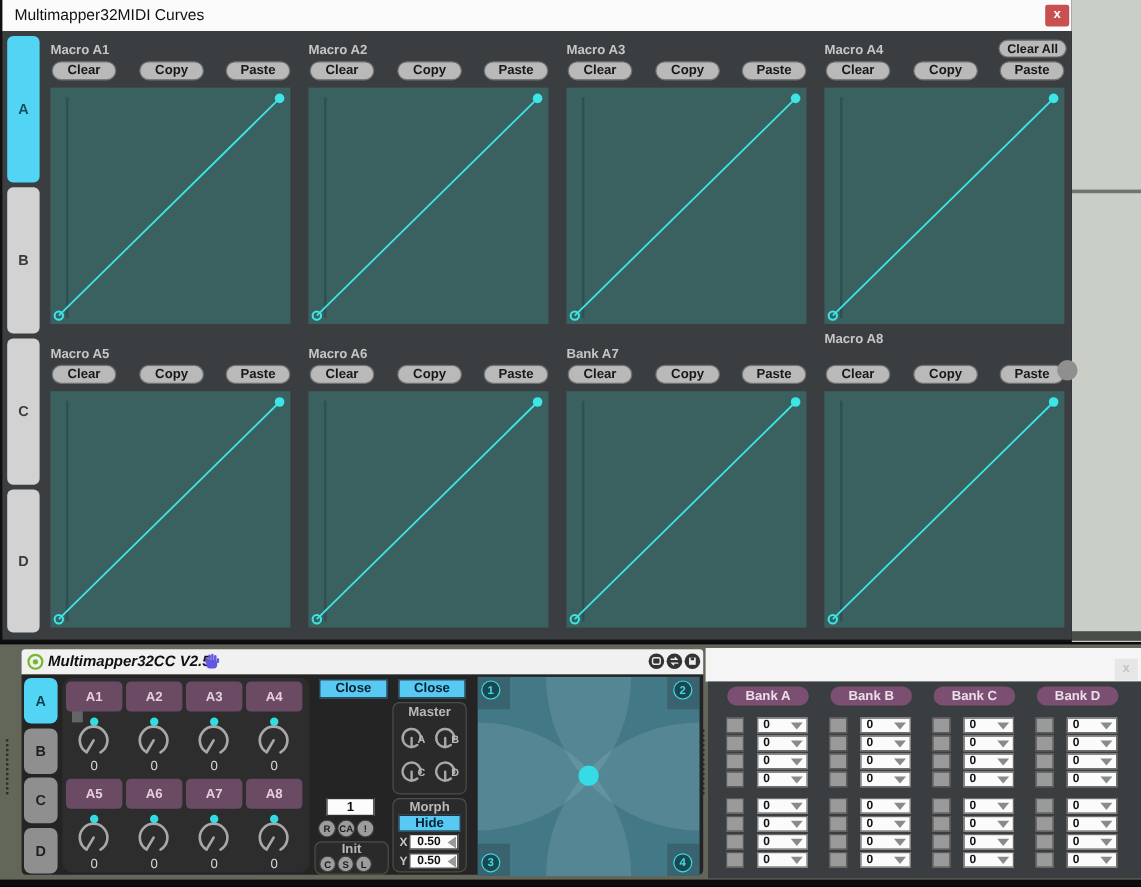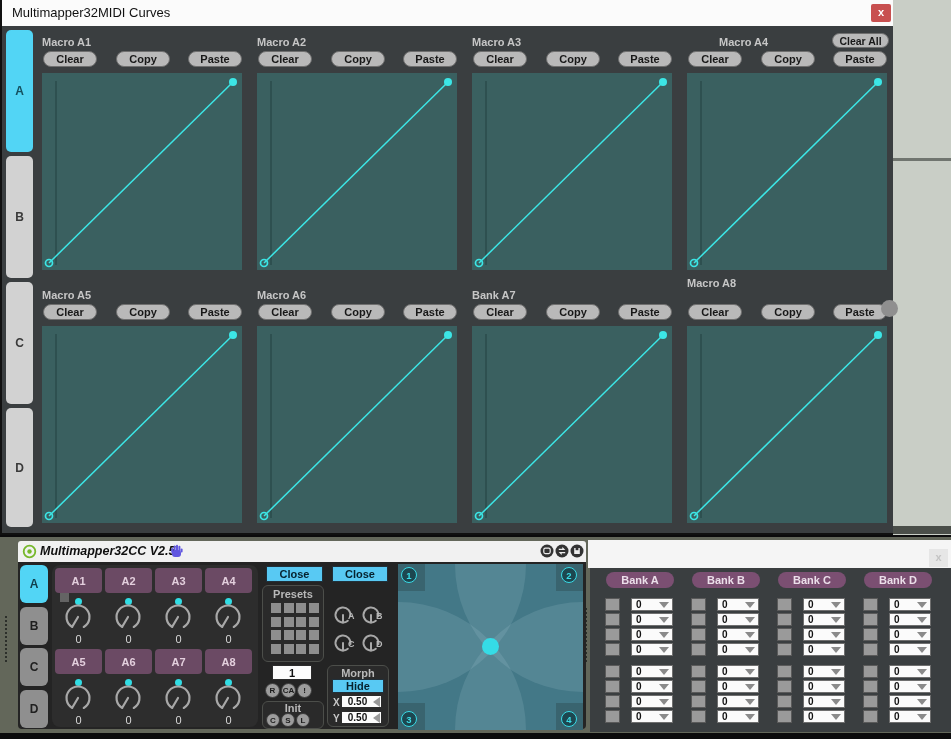--- a/index.html
+++ b/index.html
@@ -114,21 +114,21 @@
           <div class="macro-label" style="position: absolute; left: 470px; top: 10px; width: 200px;">Macro A3</div>
           <button class="pill-btn" style="position: absolute; left: 471px; top: 25px; width: 54px; height: 16px;">Clear</button>
           <button class="pill-btn" style="position: absolute; left: 544px; top: 25px; width: 54px; height: 16px;">Copy</button>
           <button class="pill-btn" style="position: absolute; left: 616px; top: 25px; width: 54px; height: 16px;">Paste</button>
           <div class="curve" style="position: absolute; left: 470px; top: 47px; width: 200px; height: 197px;"><svg width="200" height="197" viewBox="0 0 200 197">
    <line x1="14" y1="8" x2="14" y2="192" stroke="rgba(10,30,30,0.25)" stroke-width="2"></line>
    <line x1="7" y1="190" x2="191" y2="9" stroke="#3ce6e6" stroke-width="1.5"></line>
    <circle cx="7" cy="190" r="3.5" fill="none" stroke="#3ce6e6" stroke-width="1.7"></circle>
    <circle cx="191" cy="9" r="4" fill="#3ce6e6"></circle>
             </svg></div>
-          <div class="macro-label" style="position: absolute; left: 717px; top: 10px; width: 200px;">Macro A4</div>
+          <div class="macro-label" style="position: absolute; left: 685px; top: 10px; width: 200px;">Macro A4</div>
           <button class="pill-btn" style="position: absolute; left: 686px; top: 25px; width: 54px; height: 16px;">Clear</button>
           <button class="pill-btn" style="position: absolute; left: 759px; top: 25px; width: 54px; height: 16px;">Copy</button>
           <button class="pill-btn" style="position: absolute; left: 831px; top: 25px; width: 54px; height: 16px;">Paste</button>
           <div class="curve" style="position: absolute; left: 685px; top: 47px; width: 200px; height: 197px;"><svg width="200" height="197" viewBox="0 0 200 197">
    <line x1="14" y1="8" x2="14" y2="192" stroke="rgba(10,30,30,0.25)" stroke-width="2"></line>
    <line x1="7" y1="190" x2="191" y2="9" stroke="#3ce6e6" stroke-width="1.5"></line>
    <circle cx="7" cy="190" r="3.5" fill="none" stroke="#3ce6e6" stroke-width="1.7"></circle>
    <circle cx="191" cy="9" r="4" fill="#3ce6e6"></circle>
             </svg></div>
           <div class="macro-label" style="position: absolute; left: 40px; top: 263px; width: 200px;">Macro A5</div>
@@ -280,57 +280,39 @@
         <div style="position: absolute; left: 195px; top: 142px; width: 30px; height: 30px;"><svg width="30" height="30" viewBox="0 0 30 30">
    <path d="M 9.25 24.96 A 11.5 11.5 0 1 1 20.75 24.96" fill="none" stroke="#a8a8a8" stroke-width="2.2" stroke-linecap="round"></path>
    <line x1="15" y1="15" x2="9.8" y2="23.8" stroke="#a8a8a8" stroke-width="2.2" stroke-linecap="round"></line>
           </svg></div>
         <div class="kval" style="position: absolute; left: 187px; top: 173px; width: 47px;">0</div>
       </div>
 
     <button class="cyan-btn" style="left:248px;top:25px;width:57px;height:16px">Close</button>
     <button class="cyan-btn" style="left:314px;top:25px;width:56px;height:16px">Close</button>
 
-    <div class="m4l-panel" style="left:244px;top:44px;width:62px;height:77px">
-      <span class="panel-label" style="top:2px">Presets</span>
-      <div id="preset-grid" style="left:8px;top:17px">
-          <div class="pcell"></div>
-          <div class="pcell"></div>
-          <div class="pcell"></div>
-          <div class="pcell"></div>
-          <div class="pcell"></div>
-          <div class="pcell"></div>
-          <div class="pcell"></div>
-          <div class="pcell"></div>
-          <div class="pcell"></div>
-          <div class="pcell"></div>
-          <div class="pcell"></div>
-          <div class="pcell"></div>
-          <div class="pcell"></div>
-          <div class="pcell"></div>
-          <div class="pcell"></div>
-          <div class="pcell"></div>
-        </div>
-    </div>
     <div class="numbox" style="left:254px;top:124px;width:40px;height:15px;line-height:14px">1</div>
     <div id="preset-buttons">
         <button class="circle-btn" style="position: absolute; left: 247px; top: 142px; width: 15px; height: 15px; font-size: 8px;">R</button>
         <button class="circle-btn" style="position: absolute; left: 263px; top: 142px; width: 15px; height: 15px; font-size: 8px;">CA</button>
         <button class="circle-btn" style="position: absolute; left: 279px; top: 142px; width: 15px; height: 15px; font-size: 8px;">!</button>
       </div>
 
     <div class="m4l-panel" style="left:244px;top:160px;width:62px;height:28px">
       <span class="panel-label" style="top:0px">Init</span>
     </div>
     <div id="init-buttons">
         <button class="circle-btn" style="position: absolute; left: 248px; top: 172px; width: 14px; height: 14px; font-size: 8px;">C</button>
         <button class="circle-btn" style="position: absolute; left: 263px; top: 172px; width: 14px; height: 14px; font-size: 8px;">S</button>
         <button class="circle-btn" style="position: absolute; left: 278px; top: 172px; width: 14px; height: 14px; font-size: 8px;">L</button>
       </div>
 
+    <div class="m4l-panel" style="left:309px;top:44px;width:62px;height:77px">
+      <span class="panel-label" style="top:2px">Master</span>
+    </div>
     <div id="master-knobs">
         <div style="position: absolute; left: 315px; top: 64px; width: 26px; height: 22px;">
           <div style="position: absolute; left: 0px; top: 0px; width: 20px; height: 20px;"><svg width="20" height="20" viewBox="0 0 20 20">
    <path d="M 14.8 15.75 A 7.5 7.5 0 1 1 17.4 11.3" fill="none" stroke="#a8a8a8" stroke-width="2" stroke-linecap="round"></path>
    <line x1="10" y1="10" x2="10" y2="17.5" stroke="#a8a8a8" stroke-width="2" stroke-linecap="round"></line>
             </svg></div>
           <div style="position: absolute; left: 15px; top: 6px; font-size: 9px; font-weight: bold; color: rgb(184, 184, 184);">A</div>
         </div>
         <div style="position: absolute; left: 343px; top: 64px; width: 26px; height: 22px;">
           <div style="position: absolute; left: 0px; top: 0px; width: 20px; height: 20px;"><svg width="20" height="20" viewBox="0 0 20 20">

